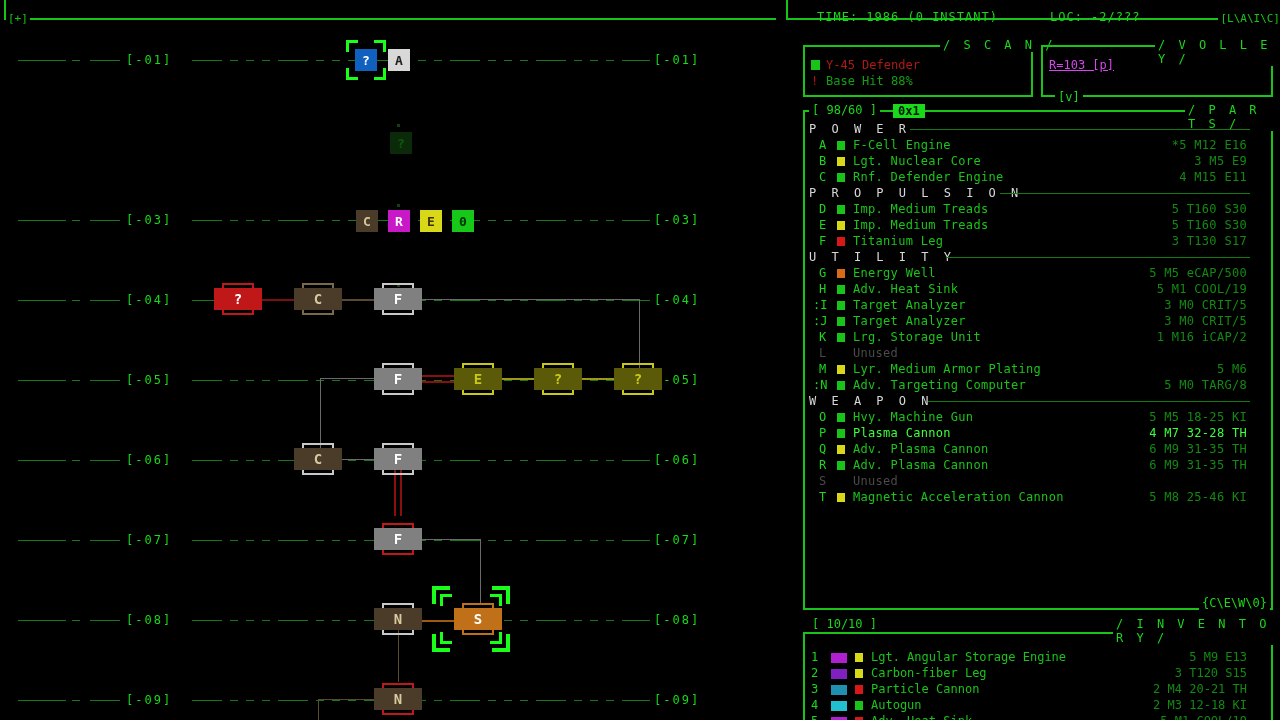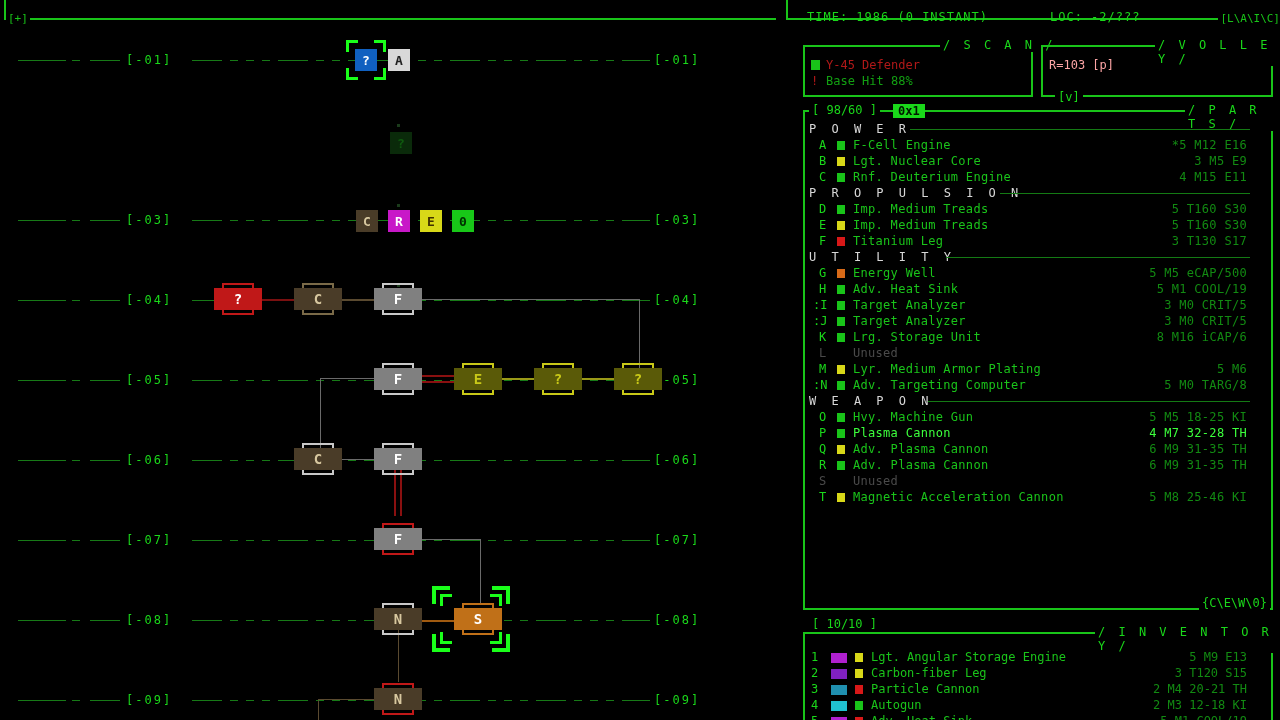--- a/index.html
+++ b/index.html
@@ -417,33 +417,33 @@
       <div style="position: absolute; left: 0px; top: 0px; width: 48px; height: 22px; background: rgb(192, 112, 24); color: rgb(255, 255, 255); display: flex; align-items: center; justify-content: center; font-weight: bold;">S</div>
     </div>
     <div class="node" style="left: 374px; top: 654px;">
       <div class="cap" style="border: 2px solid rgb(192, 24, 24); top: -5px; height: 32px;"></div>
       <div style="position: absolute; left: 0px; top: 0px; width: 48px; height: 22px; background: rgb(74, 60, 40); color: rgb(216, 200, 160); display: flex; align-items: center; justify-content: center; font-weight: bold;">N</div>
     </div>
   </div>
 
 <div class="abs" id="hud">
 
-  <div class="hdrline" style="left:12px;top:10px;">TIME: 1986 (0 INSTANT)</div>
+  <div class="hdrline" style="left:22px;top:10px;">TIME: 1986 (0 INSTANT)</div>
   <div class="hdrline" style="left:255px;top:10px;">LOC: -2/???</div>
 
   <div class="panel" style="left:8px;top:45px;width:230px;height:52px;"></div>
   <div class="panel-title" style="left:145px;top:38px;">/ S C A N /</div>
   <div class="abs" style="left:16px;top:60px;width:9px;height:10px;background:#19c419;"></div>
   <div class="abs" style="left:31px;top:58px;font-size:12px;color:#b01818;">Y-45 Defender</div>
   <div class="abs" style="left:16px;top:74px;font-size:12px;color:#b01818;">!</div>
   <div class="abs" style="left:31px;top:74px;font-size:12px;color:#12a012;">Base Hit 88%</div>
 
   <div class="panel" style="left:246px;top:45px;width:232px;height:52px;"></div>
   <div class="panel-title" style="left:360px;top:38px;">/ V O L L E Y /</div>
-  <div class="abs" style="left:254px;top:58px;font-size:12px;color:#fca5a5;">R=103 [p]</div>
+  <div class="abs" style="left:254px;top:58px;font-size:12px;color:#d946ef;text-decoration:underline;">R=103 [p]</div>
   <div class="pt-left" style="left:260px;top:90px;">[v]</div>
 
   <div class="panel" style="left:8px;top:110px;width:470px;height:500px;"></div>
   <div class="pt-left" style="left:14px;top:103px;">[ 98/60 ]</div>
   <div class="abs" style="left:98px;top:104px;background:#1ad81a;color:#001800;font-size:12px;padding:0 5px;font-weight:bold;">0x1</div>
   <div class="panel-title" style="left:390px;top:103px;">/ P A R T S /</div>
   <div class="pt-left" style="right:10px;top:596px;position:absolute;">{C\E\W\0}</div>
   <div id="parts-rows">
       <div class="grp" style="top: 122px;">P O W E R</div>
       <div class="grprule" style="left: 115px; top: 129px; width: 340px; background: rgb(20, 122, 20);"></div>
@@ -455,21 +455,21 @@
       </div>
       <div class="row" style="top: 154px;">
         <div class="slot" style="left: 24px;">B</div>
         <div class="dot" style="background: rgb(216, 216, 24);"></div>
         <div class="pname">Lgt. Nuclear Core</div>
         <div class="pstat">3 M5 E9</div>
       </div>
       <div class="row" style="top: 170px;">
         <div class="slot" style="left: 24px;">C</div>
         <div class="dot" style="background: rgb(25, 196, 25);"></div>
-        <div class="pname">Rnf. Deuterium Engine</div>
+        <div class="pname">Rnf. Defender Engine</div>
         <div class="pstat">4 M15 E11</div>
       </div>
       <div class="grp" style="top: 186px;">P R O P U L S I O N</div>
       <div class="grprule" style="left: 205px; top: 193px; width: 250px; background: rgb(20, 122, 20);"></div>
       <div class="row" style="top: 202px;">
         <div class="slot" style="left: 24px;">D</div>
         <div class="dot" style="background: rgb(25, 196, 25);"></div>
         <div class="pname">Imp. Medium Treads</div>
         <div class="pstat">5 T160 S30</div>
       </div>
@@ -508,21 +508,21 @@
       <div class="row" style="top: 314px;">
         <div class="slot" style="left: 18px;">:J</div>
         <div class="dot" style="background: rgb(25, 196, 25);"></div>
         <div class="pname">Target Analyzer</div>
         <div class="pstat">3 M0 CRIT/5</div>
       </div>
       <div class="row" style="top: 330px;">
         <div class="slot" style="left: 24px;">K</div>
         <div class="dot" style="background: rgb(25, 196, 25);"></div>
         <div class="pname">Lrg. Storage Unit</div>
-        <div class="pstat">8 M16 iCAP/6</div>
+        <div class="pstat">1 M16 iCAP/2</div>
       </div>
       <div class="row" style="top: 346px;">
         <div class="slot unused" style="left: 24px;">L</div>
         <div class="pname unused">Unused</div>
       </div>
       <div class="row" style="top: 362px;">
         <div class="slot" style="left: 24px;">M</div>
         <div class="dot" style="background: rgb(216, 216, 24);"></div>
         <div class="pname">Lyr. Medium Armor Plating</div>
         <div class="pstat">5 M6</div>
@@ -566,21 +566,21 @@
       <div class="row" style="top: 490px;">
         <div class="slot" style="left: 24px;">T</div>
         <div class="dot" style="background: rgb(216, 216, 24);"></div>
         <div class="pname">Magnetic Acceleration Cannon</div>
         <div class="pstat">5 M8 25-46 KI</div>
       </div>
     </div>
 
   <div class="panel" style="left:8px;top:632px;width:470px;height:120px;"></div>
   <div class="pt-left" style="left:14px;top:617px;">[ 10/10 ]</div>
-  <div class="panel-title" style="left:300px;top:617px;margin-top:8px;">/ I N V E N T O R Y /</div>
+  <div class="panel-title" style="left:318px;top:617px;">/ I N V E N T O R Y /</div>
   <div id="inv-rows">
       <div class="invrow" style="top: 650px;">
         <div class="invnum">1</div>
         <div class="invicon" style="background: rgb(176, 32, 208);"></div>
         <div class="invdot" style="background: rgb(216, 216, 24);"></div>
         <div class="invname">Lgt. Angular Storage Engine</div>
         <div class="invstat">5 M9 E13</div>
       </div>
       <div class="invrow" style="top: 666px;">
         <div class="invnum">2</div>

